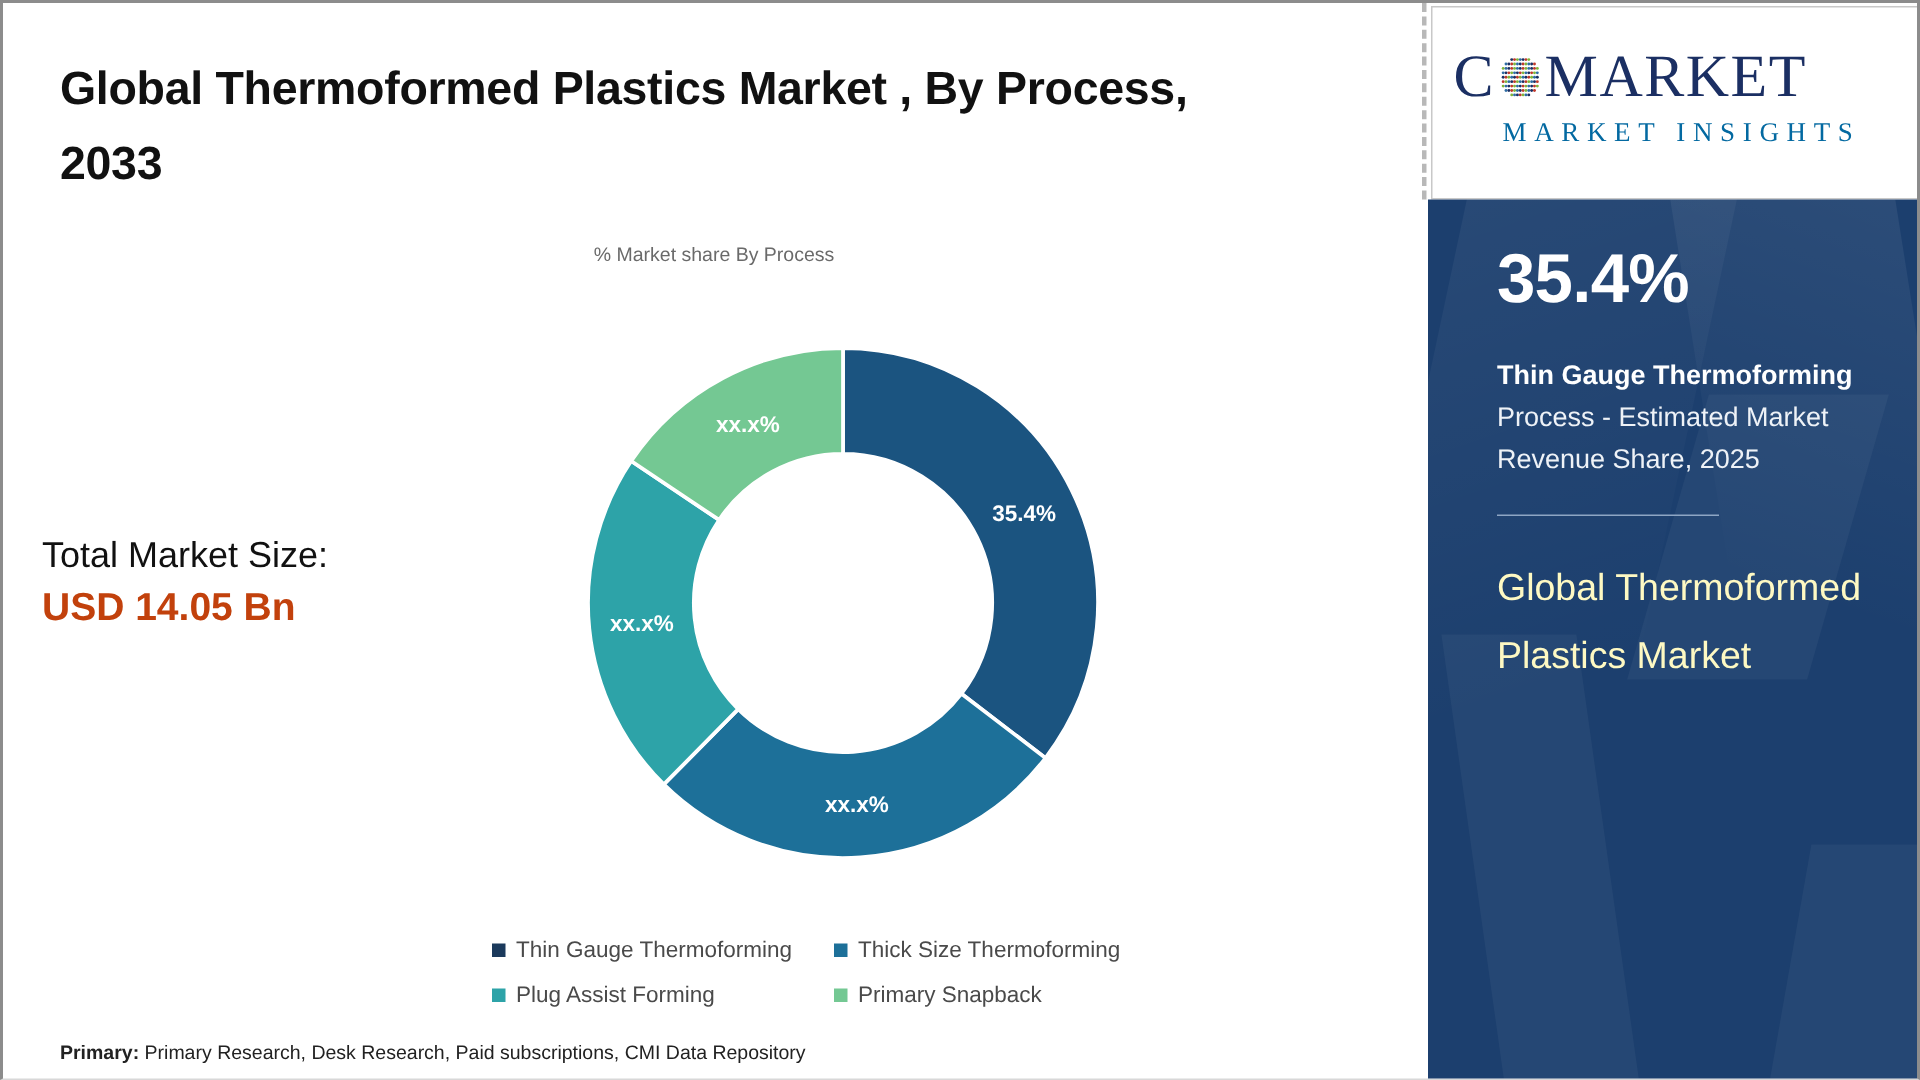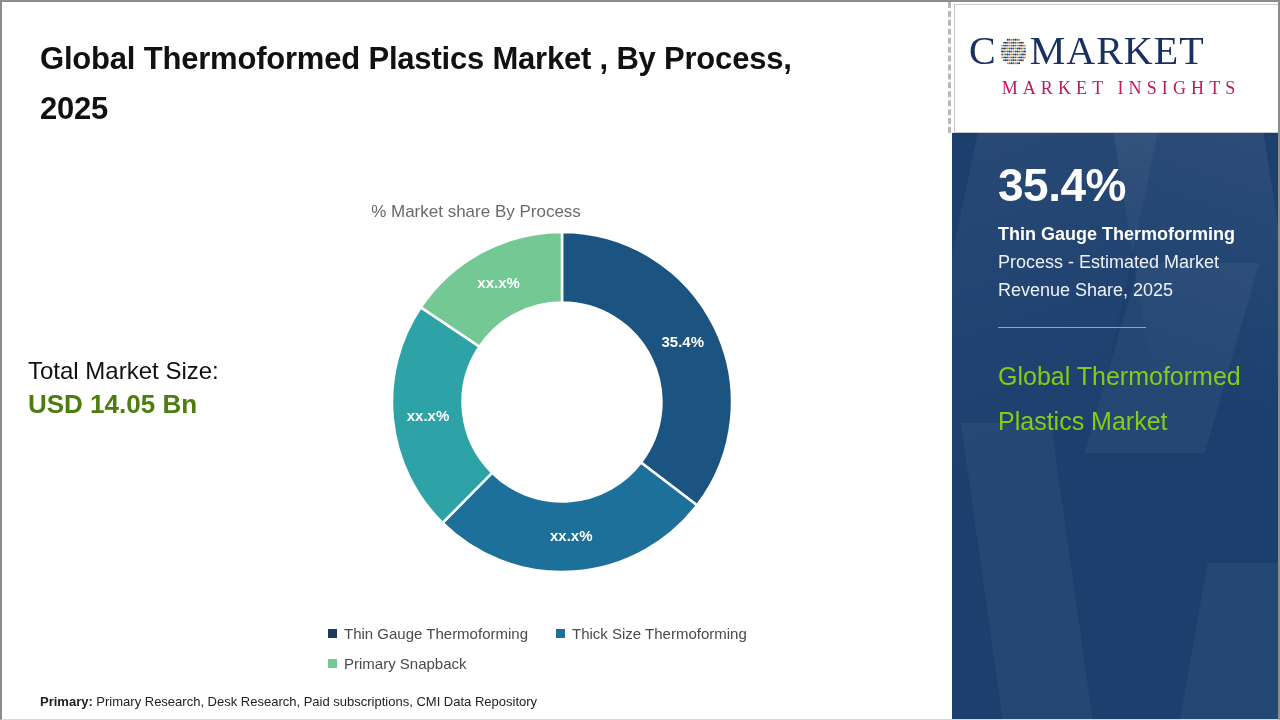--- a/index.html
+++ b/index.html
@@ -42,41 +42,40 @@
     color: #111111;
     letter-spacing: -0.2px;
   }
 
   #chart-subtitle {
     position: absolute;
     left: 0;
     top: 160px;
     width: 948px;
     text-align: center;
-    font-size: 17px;
+    font-size: 13px;
     color: #6a6a6a;
-    margin-top: 40px;
   }
 
   #total-market-block {
     position: absolute;
     left: 26px;
     top: 322px;
     width: 300px;
   }
   #total-market-label {
     font-size: 24px;
     color: #111111;
     line-height: 1.28;
     margin-top: 32px;
   }
   #total-market-value {
     font-size: 26px;
     font-weight: bold;
-    color: #4d7c0f;
+    color: #c2410c;
     line-height: 1.35;
   }
 
   
   #donut-wrap {
     position: absolute;
     left: 385px;
     top: 225px;
     width: 350px;
     height: 350px;
@@ -173,21 +172,21 @@
     width: 31px;
     height: 31px;
     margin: 0 1px;
     flex: 0 0 auto;
   }
   #logo-tagline {
     margin-top: 7px;
     font-family: "Liberation Serif", serif;
     font-size: 18px;
     letter-spacing: 5.1px;
-    color: #be185d;
+    color: #0369a1;
     text-align: center;
     padding-left: 4px;
   }
 
   #panel-body {
     position: absolute;
     left: 0px;
     top: 131px;
     width: 328px;
     height: 587px;
@@ -226,49 +225,49 @@
     padding: 28px 30px 0 46px;
   }
   #panel-stat {
     font-size: 46px;
     font-weight: bold;
     color: #ffffff;
     line-height: 1.05;
     letter-spacing: -0.5px;
   }
   #panel-stat-desc {
-    margin-top: 12px;
+    margin-top: 28px;
     font-size: 18px;
     color: #eef2f7;
     line-height: 1.55;
     max-width: 240px;
   }
   #panel-stat-desc .em { font-weight: bold; color: #ffffff; }
   #panel-rule {
     margin-top: 22px;
     width: 148px;
     height: 0;
     border-top: 1px solid #8ea6c4;
   }
   #panel-market-name {
     margin-top: 26px;
     font-size: 25px;
-    color: #84cc16;
+    color: #fef9c3;
     line-height: 1.82;
     max-width: 250px;
   }
 </style>
 </head>
 <body>
 
 <div id="page">
 
   <div id="left-pane">
 
-    <div id="page-title">Global Thermoformed Plastics Market , By Process, 2025</div>
+    <div id="page-title">Global Thermoformed Plastics Market , By Process, 2033</div>
 
     <div id="chart-subtitle">% Market share By Process</div>
 
     <div id="total-market-block">
       <div id="total-market-label">Total Market Size:</div>
       <div id="total-market-value">USD 14.05 Bn</div>
     </div>
 
     <div id="donut-wrap">
       <svg id="donut-svg" width="350" height="350" viewBox="0 0 350 350">
@@ -292,20 +291,24 @@
         <div class="legend-item col1">
           <span class="legend-swatch" style="background: rgb(27, 58, 92);"></span>
           <span>Thin Gauge Thermoforming</span>
         </div>
         <div class="legend-item">
           <span class="legend-swatch" style="background: rgb(29, 112, 153);"></span>
           <span>Thick Size Thermoforming</span>
         </div>
       </div>
       <div class="legend-row">
+        <div class="legend-item col1">
+          <span class="legend-swatch" style="background: rgb(45, 163, 168);"></span>
+          <span>Plug Assist Forming</span>
+        </div>
         <div class="legend-item">
           <span class="legend-swatch" style="background: rgb(116, 200, 147);"></span>
           <span>Primary Snapback</span>
         </div>
       </div>
     </div>
 
     <div id="source-line">
       <b>Primary:</b><span> Primary Research, Desk Research, Paid subscriptions, CMI Data Repository</span>
     </div>

